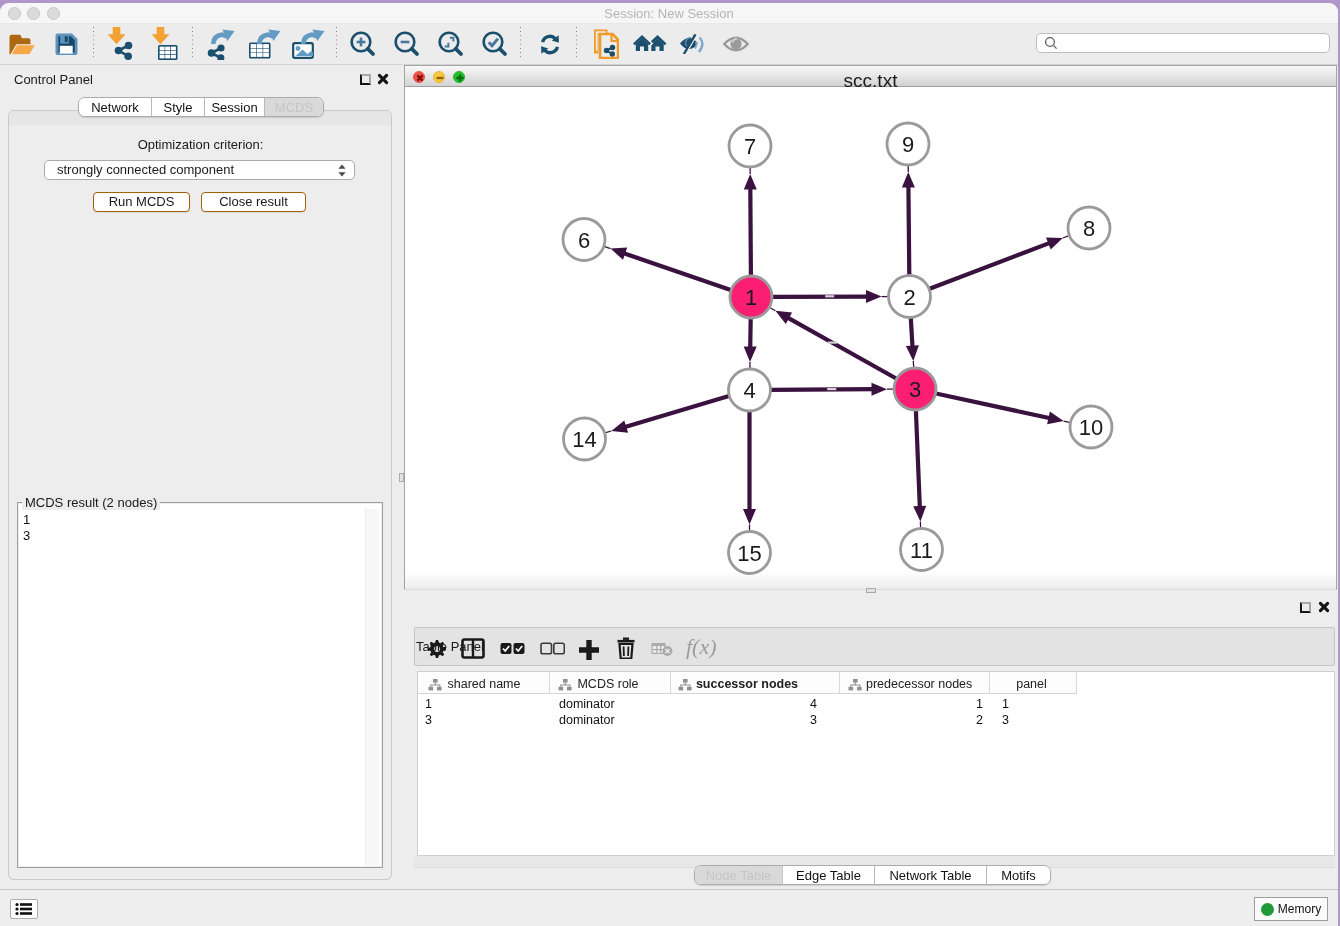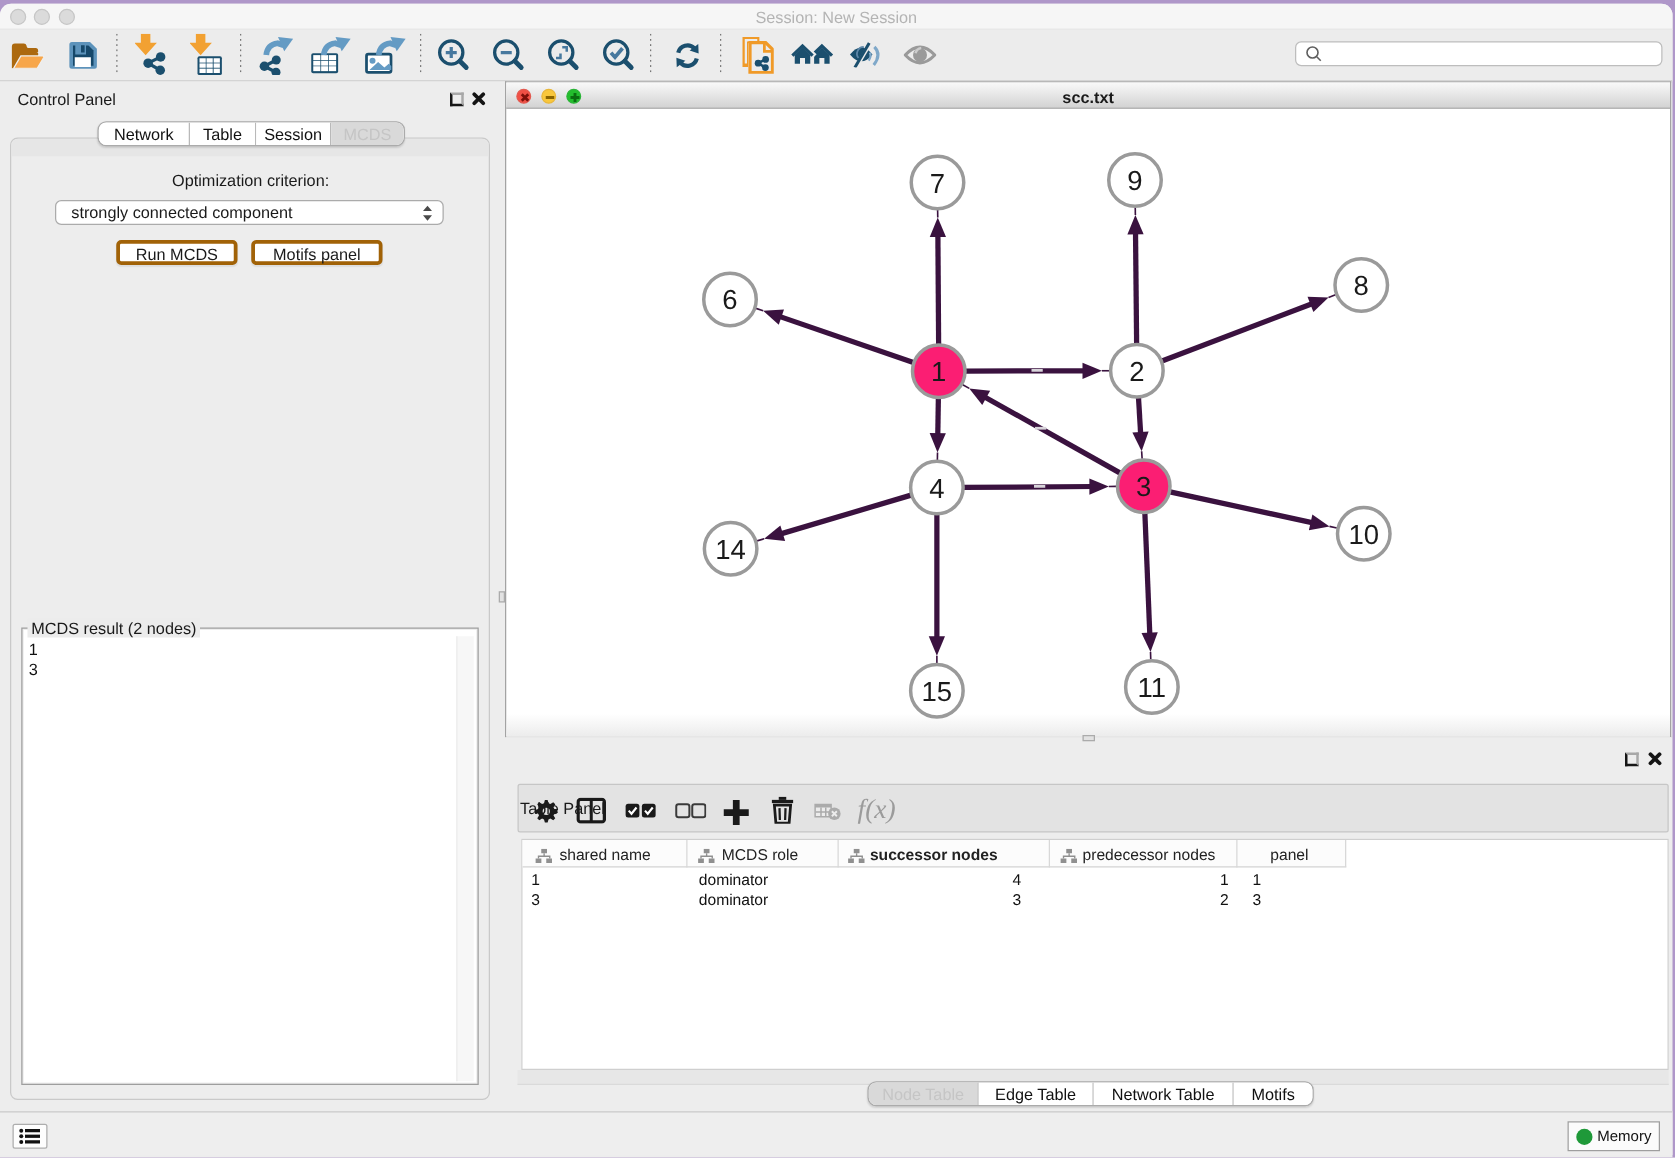--- a/index.html
+++ b/index.html
@@ -20,29 +20,29 @@
   .winbtn-x { position:absolute; z-index:3; }
   .seg { position:absolute; display:flex; height:20px; border:1px solid #ABABAB; border-radius:7px; background:#fff; overflow:hidden; box-shadow:0 1px 1.5px rgba(0,0,0,0.12); z-index:4; }
   .seg .tab { height:100%; display:flex; align-items:center; justify-content:center; font-size:13px; color:#111; border-right:1px solid #B9B9B9; background:#fff; }
   .seg .tab:last-child { border-right:none; }
   .seg .tab.sel { background:#D9D9D9; color:#C5C5C5; border-right-color:#C6C6C6; }
   #cp-pane { position:absolute; left:8px; top:110px; width:384px; height:770px; border:1px solid #C9C9C9; border-radius:6px; background:#EDEDED; z-index:1; }
   #cp-pane .topstrip { position:absolute; left:0; top:0; width:100%; height:14px; background:#E6E6E6; border-radius:6px 6px 0 0; }
   #opt-label { position:absolute; left:1px; top:137px; width:399px; text-align:center; font-size:13px; color:#1a1a1a; z-index:2; }
   #combo { position:absolute; left:44px; top:160px; width:311px; height:20px; background:#fff; border:1px solid #ABABAB; border-radius:5px; font-size:13px; color:#1a1a1a; line-height:18px; padding-left:12px; z-index:2; }
   #combo svg { position:absolute; right:7px; top:2px; }
-  .btn { position:absolute; height:20px; background:#fff; border:3px solid #a16207; border-radius:4px; font-size:13px; color:#1a1a1a; text-align:center; line-height:18px; box-shadow:0 1px 1px rgba(0,0,0,0.07); z-index:2; }
+  .btn { position:absolute; height:20px; background:#fff; border:1px solid #a16207; border-radius:4px; font-size:13px; color:#1a1a1a; text-align:center; line-height:18px; box-shadow:0 1px 1px rgba(0,0,0,0.07); z-index:2; }
   #mcds-group { position:absolute; left:17px; top:502px; width:366px; height:366px; border:1px solid #9E9E9E; z-index:2; }
   #mcds-legend { position:absolute; left:22px; top:495px; font-size:13px; color:#1a1a1a; background:#ECECEC; padding:0 3px; z-index:3; }
   #mcds-white { position:absolute; left:19px; top:504px; width:362px; height:362px; background:#fff; z-index:2; }
   #mcds-scroll { position:absolute; left:365px; top:509px; width:14px; height:356px; background:#F7F7F7; border-left:1px solid #EBEBEB; z-index:3; }
   #mcds-items { position:absolute; left:23px; top:512px; font-size:13px; color:#111; line-height:16px; z-index:3; }
   #netwin { position:absolute; left:404px; top:65px; width:933px; height:525px; border:1px solid #A3A3A3; border-bottom:1px solid #DCDCDC; background:#fff; z-index:2; }
   #net-titlebar { position:absolute; left:0; top:0; width:100%; height:21px; background:linear-gradient(#F9F9F9, #D3D3D3); border-bottom:1px solid #9E9E9E; }
-  #net-title { position:absolute; top:4px; width:100%; text-align:center; font-size:13px; font-weight:bold; color:#1a1a1a; }
+  #net-title { position:absolute; top:4px; width:100%; text-align:center; font-size:19px; font-weight:normal; color:#1a1a1a; }
   .mac { position:absolute; top:4.5px; width:12px; height:12px; border-radius:50%; }
   .mac svg { position:absolute; left:0; top:0; }
   #grip-left { position:absolute; left:399px; top:473px; width:5px; height:9px; background:#E2E2E2; border:1px solid #ABABAB; z-index:3; }
   #grip-bot { position:absolute; left:866px; top:588px; width:10px; height:5px; background:#E2E2E2; border:1px solid #ABABAB; z-index:3; }
   #tp-title { position:absolute; left:416px; top:601px; font-size:13px; color:#1a1a1a; z-index:2;margin-top:38px; }
   #tp-toolbar { position:absolute; left:414px; top:627px; width:921px; height:39px; background:#E3E3E3; border:1px solid #C6C6C6; border-radius:2px; z-index:1; }
   #tp-table { position:absolute; left:417px; top:671px; width:918px; height:185px; background:#fff; border:1px solid #CFCFCF; z-index:1; }
   #tp-header { position:absolute; left:418px; top:672px; width:659px; height:22px; background:#FCFCFC; border-bottom:1px solid #D4D4D4; border-right:1px solid #D8D8D8; z-index:2; }
   .th { position:absolute; top:677px; font-size:12.5px; color:#222; text-align:center; z-index:3; white-space:nowrap; }
   .hsep { position:absolute; top:672px; height:22px; width:1px; background:#D8D8D8; z-index:3; }
@@ -197,34 +197,34 @@
     </svg>
   </div>
 
 <div id="cp-title">Control Panel</div>
 <div class="winbtn-sq" style="left:360px; top:74px;"></div>
 <svg class="winbtn-x" style="left:377px; top:73px;" width="12" height="12" viewBox="0 0 12 12">
     <path d="M2.4 2.4 L9.6 9.6 M9.6 2.4 L2.4 9.6" stroke="#141414" stroke-width="3.1" stroke-linecap="round"></path>
   </svg>
 <div class="seg" style="left:78px; top:97px;">
   <div class="tab" style="width:73px;">Network</div>
-  <div class="tab" style="width:53px;">Table</div>
+  <div class="tab" style="width:53px;">Style</div>
   <div class="tab" style="width:60px;">Session</div>
   <div class="tab sel" style="width:58px;">MCDS</div>
 </div>
 <div id="cp-pane">
     <div class="topstrip"></div>
   </div>
 <div id="opt-label">Optimization criterion:</div>
 <div id="combo">strongly connected component<svg width="10" height="15" viewBox="0 0 10 15">
       <polygon points="5,1.5 8.6,5.8 1.4,5.8" fill="#4A4A4A"></polygon>
       <polygon points="5,13.5 8.6,9.2 1.4,9.2" fill="#4A4A4A"></polygon>
     </svg></div>
 <div class="btn" style="left:93px; top:192px; width:97px;">Run MCDS</div>
-<div class="btn" style="left:201px; top:192px; width:105px;">Motifs panel</div>
+<div class="btn" style="left:201px; top:192px; width:105px;">Close result</div>
 <div id="mcds-white"></div>
 <div id="mcds-group"></div>
 <div id="mcds-scroll"></div>
 <div id="mcds-legend">MCDS result (2 nodes)</div>
 <div id="mcds-items">1<br>3</div>
 
 <div id="netwin">
   <div id="net-titlebar">
     <div class="mac" style="left:7.5px; background:#F15045; border:0.5px solid #E35A50;">
         <svg width="12" height="12" viewBox="0 0 12 12">

